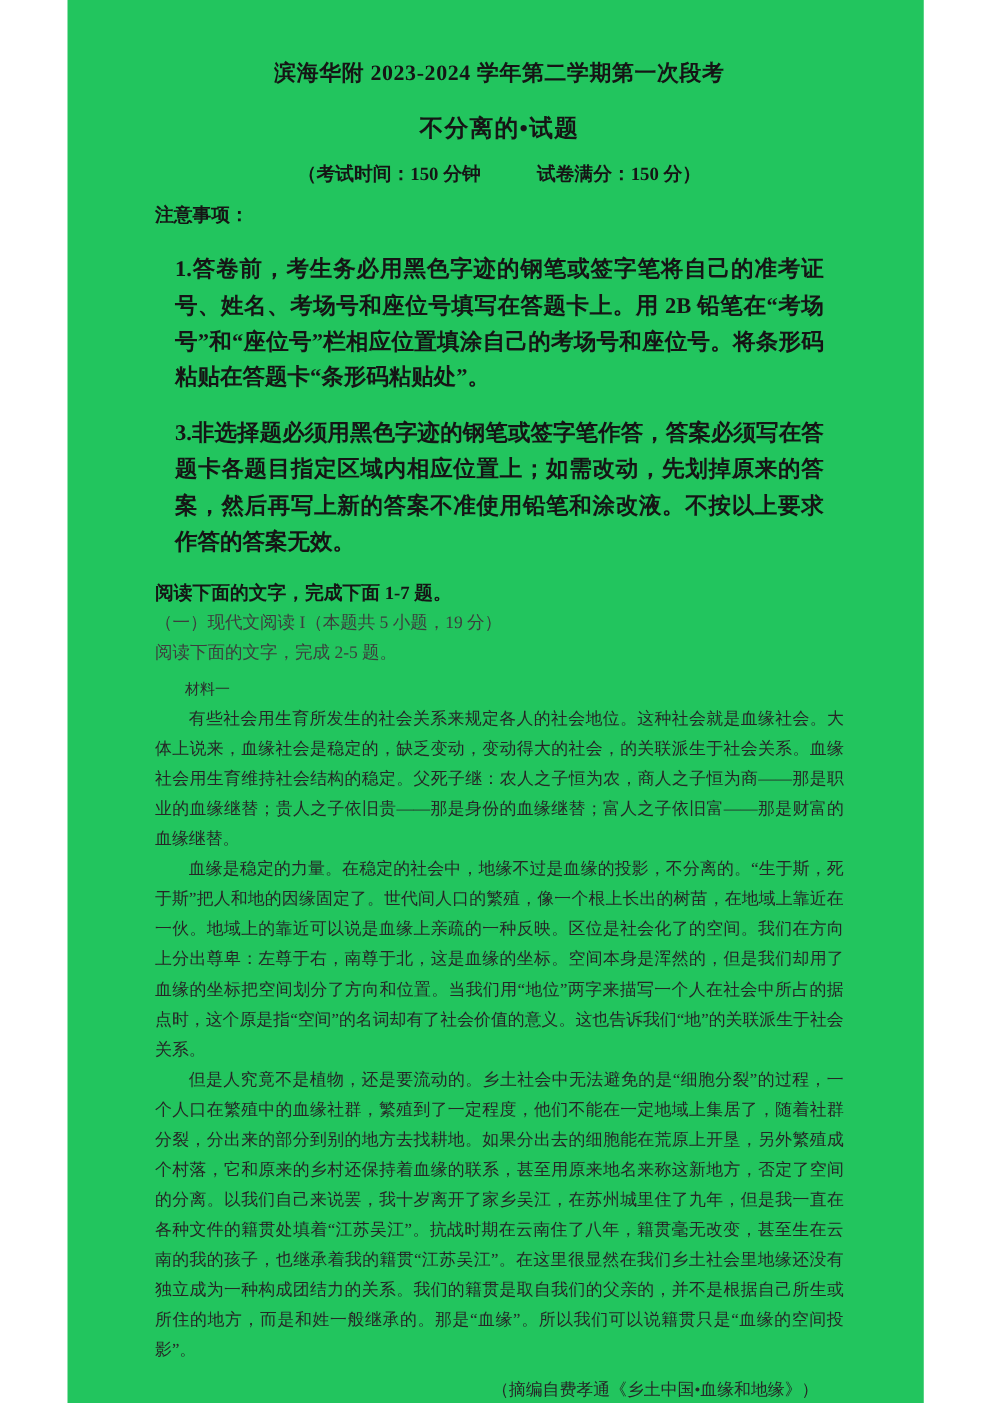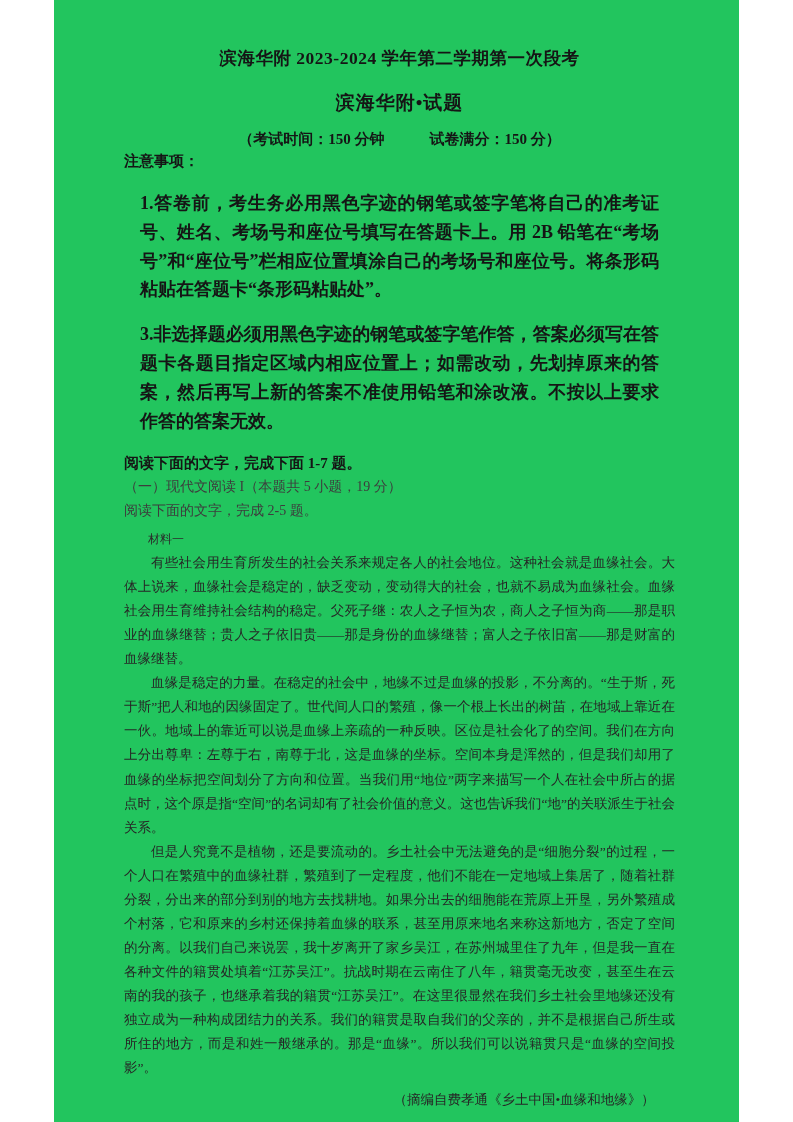--- a/index.html
+++ b/index.html
@@ -26,21 +26,21 @@
     letter-spacing: 0.5px;
   }
   .subtitle {
     margin: 0 0 14px 0;
     font-size: 19px;
     font-weight: 700;
     text-align: center;
     letter-spacing: 1px;
   }
   .exam-info {
-    margin: 0 0 0 0;
+    margin: 0 0 12px 0;
     font-size: 15px;
     font-weight: 700;
     text-align: center;
   }
   .notice-heading {
     font-size: 15px;
     font-weight: 700;
     line-height: 1.6;
   }
   .notice-item {
@@ -95,37 +95,37 @@
     padding-right: 1.5em;
   }
 </style>
 </head>
 <body>
 
 <div class="page">
 
   <h1 class="title">滨海华附 2023-2024 学年第二学期第一次段考</h1>
 
-  <h2 class="subtitle">滨海华附•试题</h2>
+  <h2 class="subtitle">不分离的•试题</h2>
 
   <div class="exam-info">（考试时间：150 分钟　　　试卷满分：150 分）</div>
 
   <div class="notice-heading">注意事项：</div>
 
   <p class="notice-item">1.答卷前，考生务必用黑色字迹的钢笔或签字笔将自己的准考证号、姓名、考场号和座位号填写在答题卡上。用 2B 铅笔在“考场号”和“座位号”栏相应位置填涂自己的考场号和座位号。将条形码粘贴在答题卡“条形码粘贴处”。</p>
   <p class="notice-item">3.非选择题必须用黑色字迹的钢笔或签字笔作答，答案必须写在答题卡各题目指定区域内相应位置上；如需改动，先划掉原来的答案，然后再写上新的答案不准使用铅笔和涂改液。不按以上要求作答的答案无效。</p>
 
   <p class="notice-tail">阅读下面的文字，完成下面 1-7 题。</p>
 
 
   <p class="section-subheading">（一）现代文阅读 I（本题共 5 小题，19 分）</p>
 
   <p class="section-instruction">阅读下面的文字，完成 2-5 题。</p>
 
   <p class="material-label">材料一</p>
 
-  <p class="material-paragraph">有些社会用生育所发生的社会关系来规定各人的社会地位。这种社会就是血缘社会。大体上说来，血缘社会是稳定的，缺乏变动，变动得大的社会，也就不易成为血缘社会。血缘社会用生育维持社会结构的稳定。父死子继：农人之子恒为农，商人之子恒为商——那是职业的血缘继替；贵人之子依旧贵——那是身份的血缘继替；富人之子依旧富——那是财富的血缘继替。</p>
+  <p class="material-paragraph">有些社会用生育所发生的社会关系来规定各人的社会地位。这种社会就是血缘社会。大体上说来，血缘社会是稳定的，缺乏变动，变动得大的社会，的关联派生于社会关系。血缘社会用生育维持社会结构的稳定。父死子继：农人之子恒为农，商人之子恒为商——那是职业的血缘继替；贵人之子依旧贵——那是身份的血缘继替；富人之子依旧富——那是财富的血缘继替。</p>
   <p class="material-paragraph">血缘是稳定的力量。在稳定的社会中，地缘不过是血缘的投影，不分离的。“生于斯，死于斯”把人和地的因缘固定了。世代间人口的繁殖，像一个根上长出的树苗，在地域上靠近在一伙。地域上的靠近可以说是血缘上亲疏的一种反映。区位是社会化了的空间。我们在方向上分出尊卑：左尊于右，南尊于北，这是血缘的坐标。空间本身是浑然的，但是我们却用了血缘的坐标把空间划分了方向和位置。当我们用“地位”两字来描写一个人在社会中所占的据点时，这个原是指“空间”的名词却有了社会价值的意义。这也告诉我们“地”的关联派生于社会关系。</p>
   <p class="material-paragraph">但是人究竟不是植物，还是要流动的。乡土社会中无法避免的是“细胞分裂”的过程，一个人口在繁殖中的血缘社群，繁殖到了一定程度，他们不能在一定地域上集居了，随着社群分裂，分出来的部分到别的地方去找耕地。如果分出去的细胞能在荒原上开垦，另外繁殖成个村落，它和原来的乡村还保持着血缘的联系，甚至用原来地名来称这新地方，否定了空间的分离。以我们自己来说罢，我十岁离开了家乡吴江，在苏州城里住了九年，但是我一直在各种文件的籍贯处填着“江苏吴江”。抗战时期在云南住了八年，籍贯毫无改变，甚至生在云南的我的孩子，也继承着我的籍贯“江苏吴江”。在这里很显然在我们乡土社会里地缘还没有独立成为一种构成团结力的关系。我们的籍贯是取自我们的父亲的，并不是根据自己所生或所住的地方，而是和姓一般继承的。那是“血缘”。所以我们可以说籍贯只是“血缘的空间投影”。</p>
 
   <p class="attribution">（摘编自费孝通《乡土中国•血缘和地缘》）</p>
 
 </div>
 
 </body></html>

